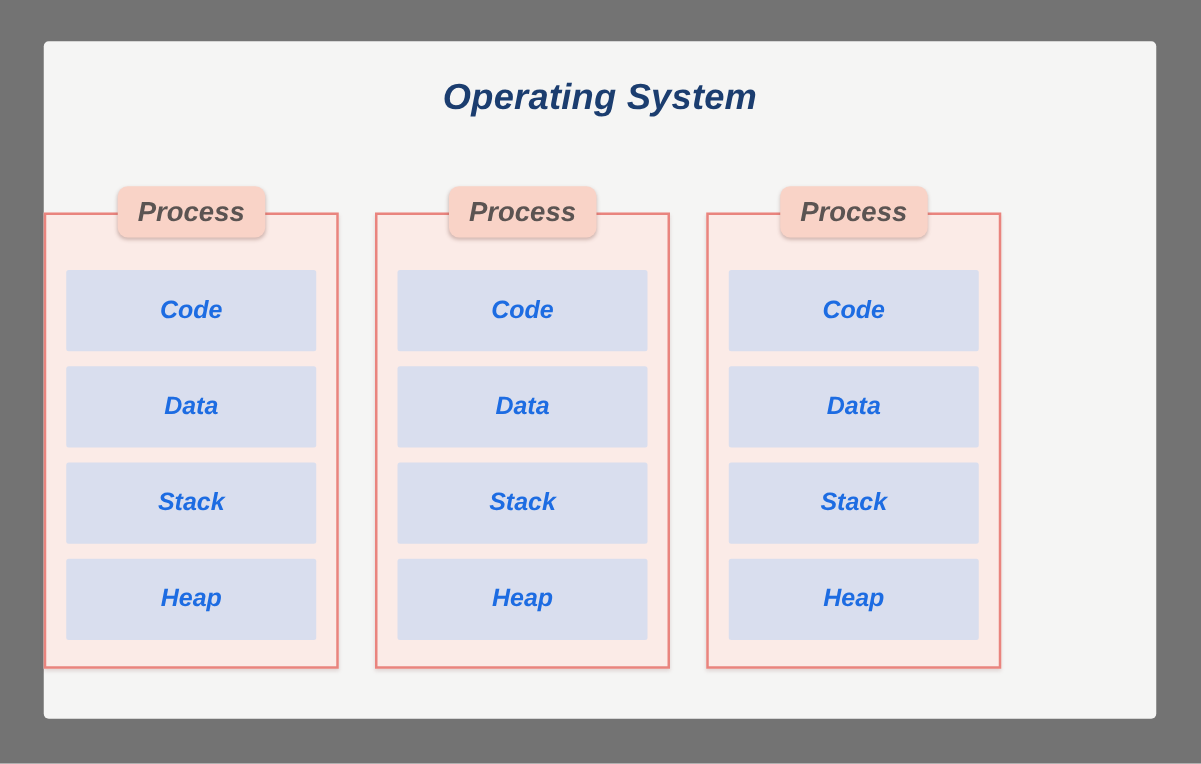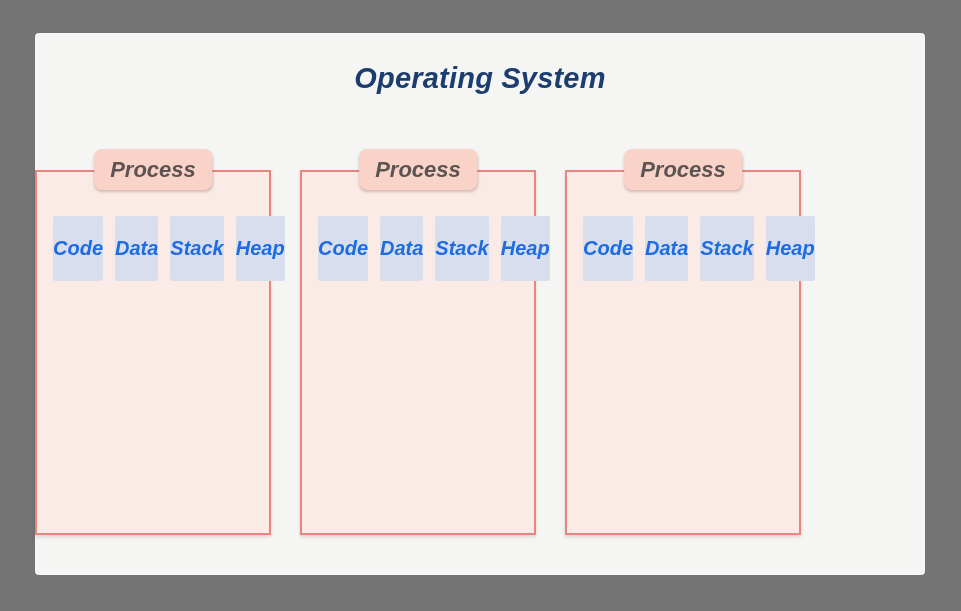--- a/index.html
+++ b/index.html
@@ -67,21 +67,21 @@
     color: #5b5452;
     white-space: nowrap;
     z-index: 2;
   }
   .segments {
     position: absolute;
     top: 44px;
     left: 16px;
     right: 16px;
     display: flex;
-    flex-direction: row;
+    flex-direction: column;
     gap: 12px;
   }
   .segment {
     height: 65px;
     background: #d9deee;
     border-radius: 2px;
     display: flex;
     align-items: center;
     justify-content: center;
     font-size: 20px;

